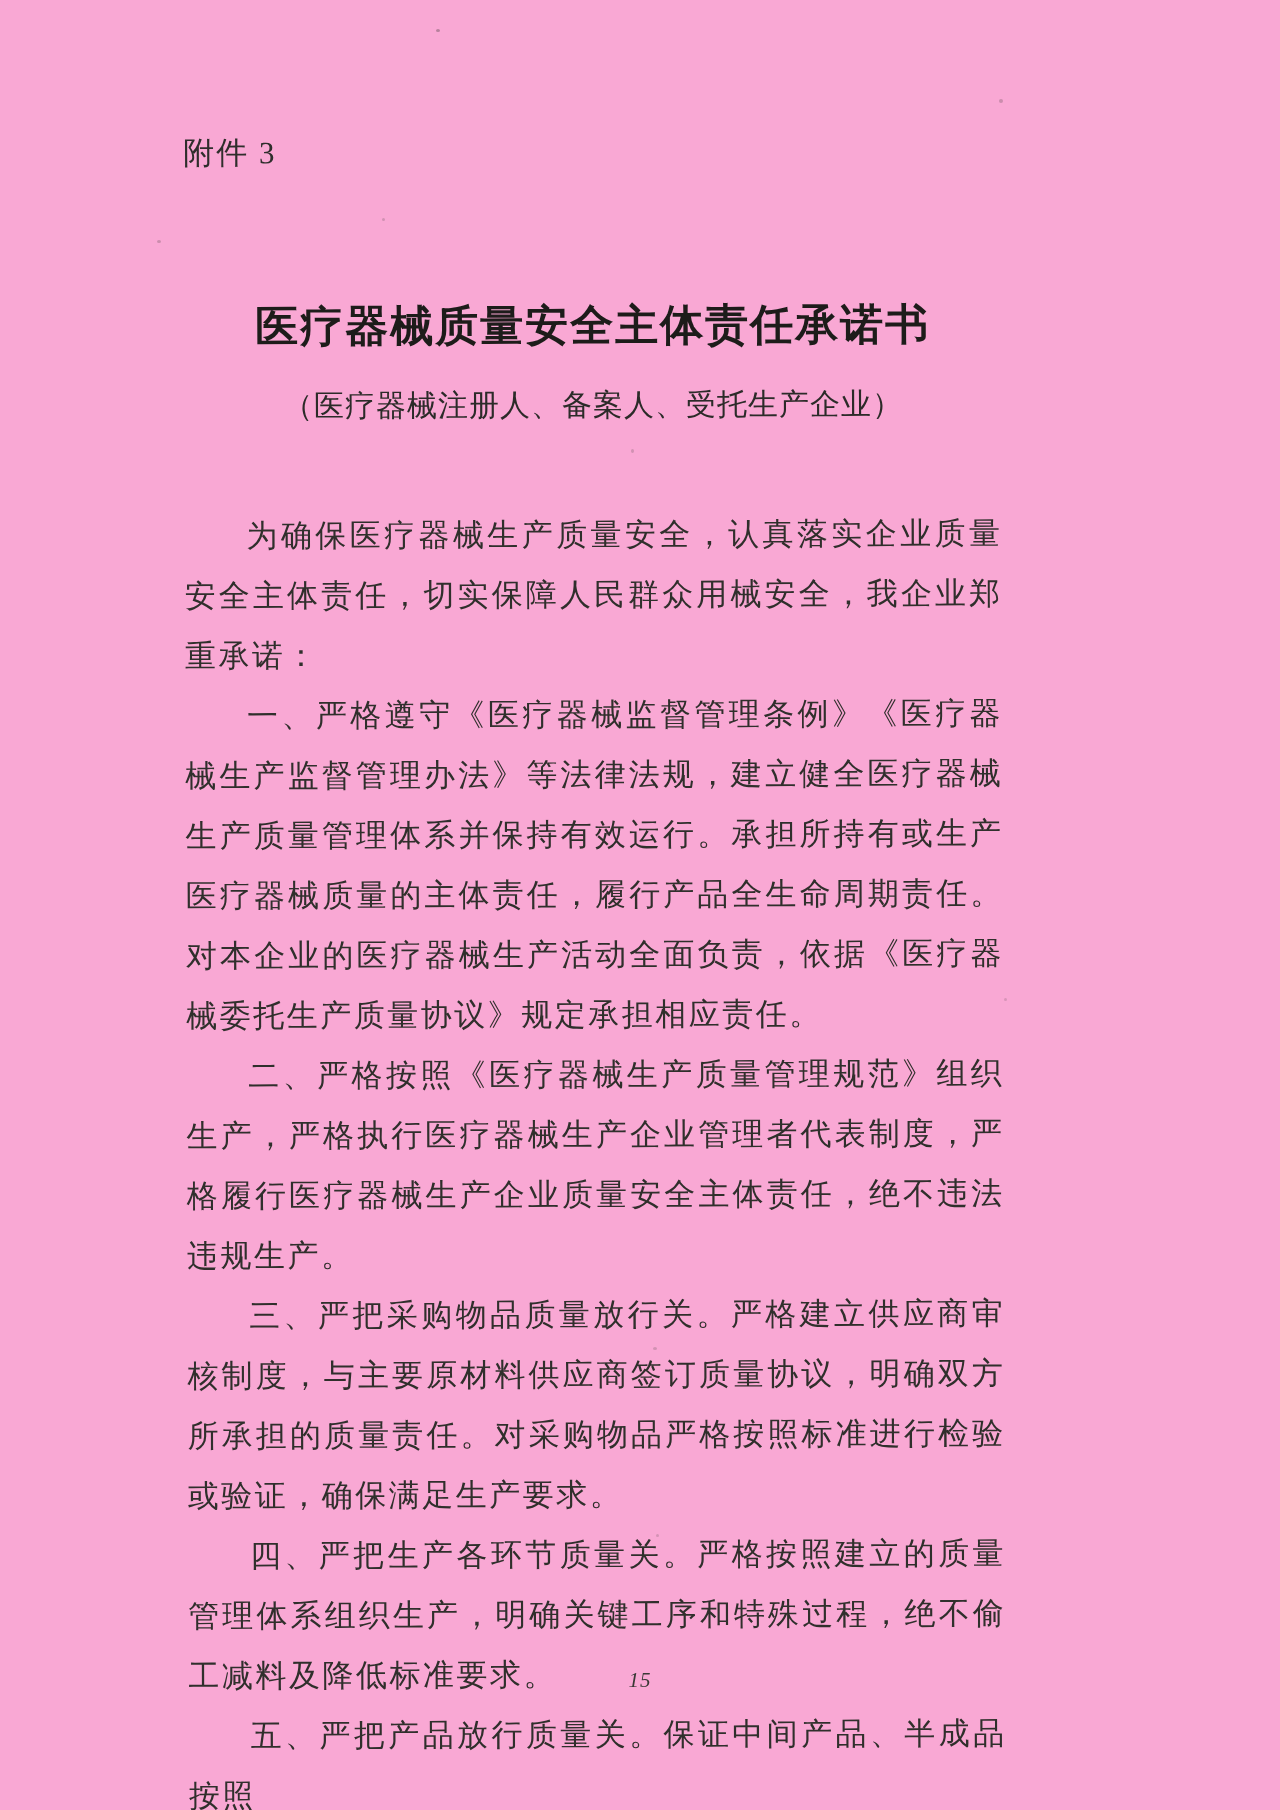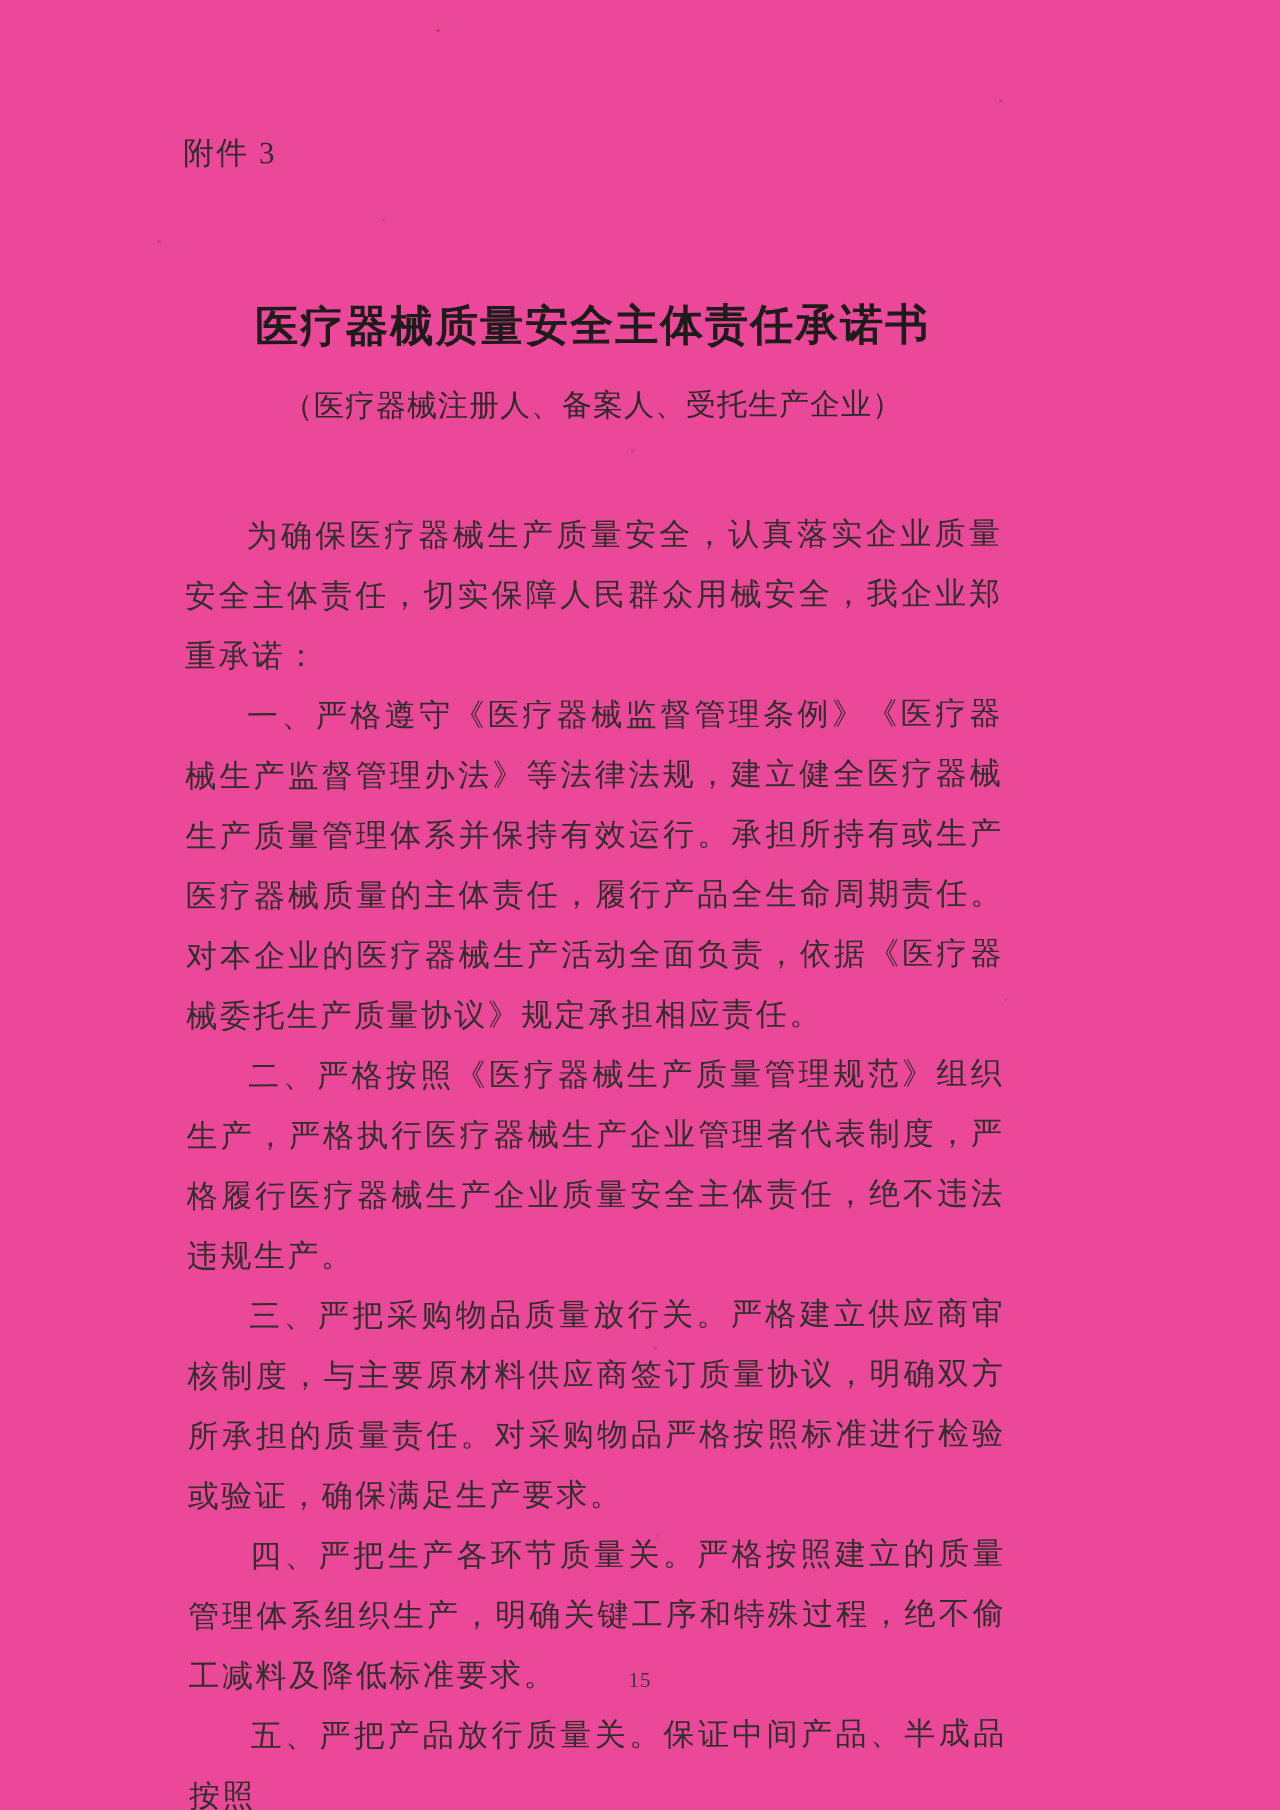--- a/index.html
+++ b/index.html
@@ -6,21 +6,21 @@
     margin: 0;
     padding: 0;
     background: #e8e8e6;
     font-family: "Liberation Serif", "DejaVu Serif", serif;
   }
   .page {
     position: relative;
     width: 1280px;
     height: 1810px;
     margin: 0 auto;
-    background: #ec4899;
+    background: #f9a8d4;
     overflow: hidden;
     color: #33322f;
   }
   .content {
     position: absolute;
     left: 186px;
     top: 132px;
     width: 818px;
     transform: rotate(-0.2deg);
   }
@@ -61,20 +61,21 @@
   }
   .page-number {
     position: absolute;
     left: 0;
     right: 0;
     top: 1668px;
     text-align: center;
     font-size: 21px;
     color: #3a3936;
     letter-spacing: 1px;
+    font-style: italic;
   }
   .speck {
     position: absolute;
     background: rgba(60, 58, 55, 0.35);
     border-radius: 50%;
   }
   .speck.s1 { left: 436px; top: 29px;  width: 4px; height: 3px; }
   .speck.s2 { left: 999px; top: 99px;  width: 4px; height: 4px; opacity:.7; }
   .speck.s3 { left: 157px; top: 240px; width: 4px; height: 3px; opacity:.7; }
   .speck.s4 { left: 382px; top: 218px; width: 3px; height: 3px; opacity:.6; }

